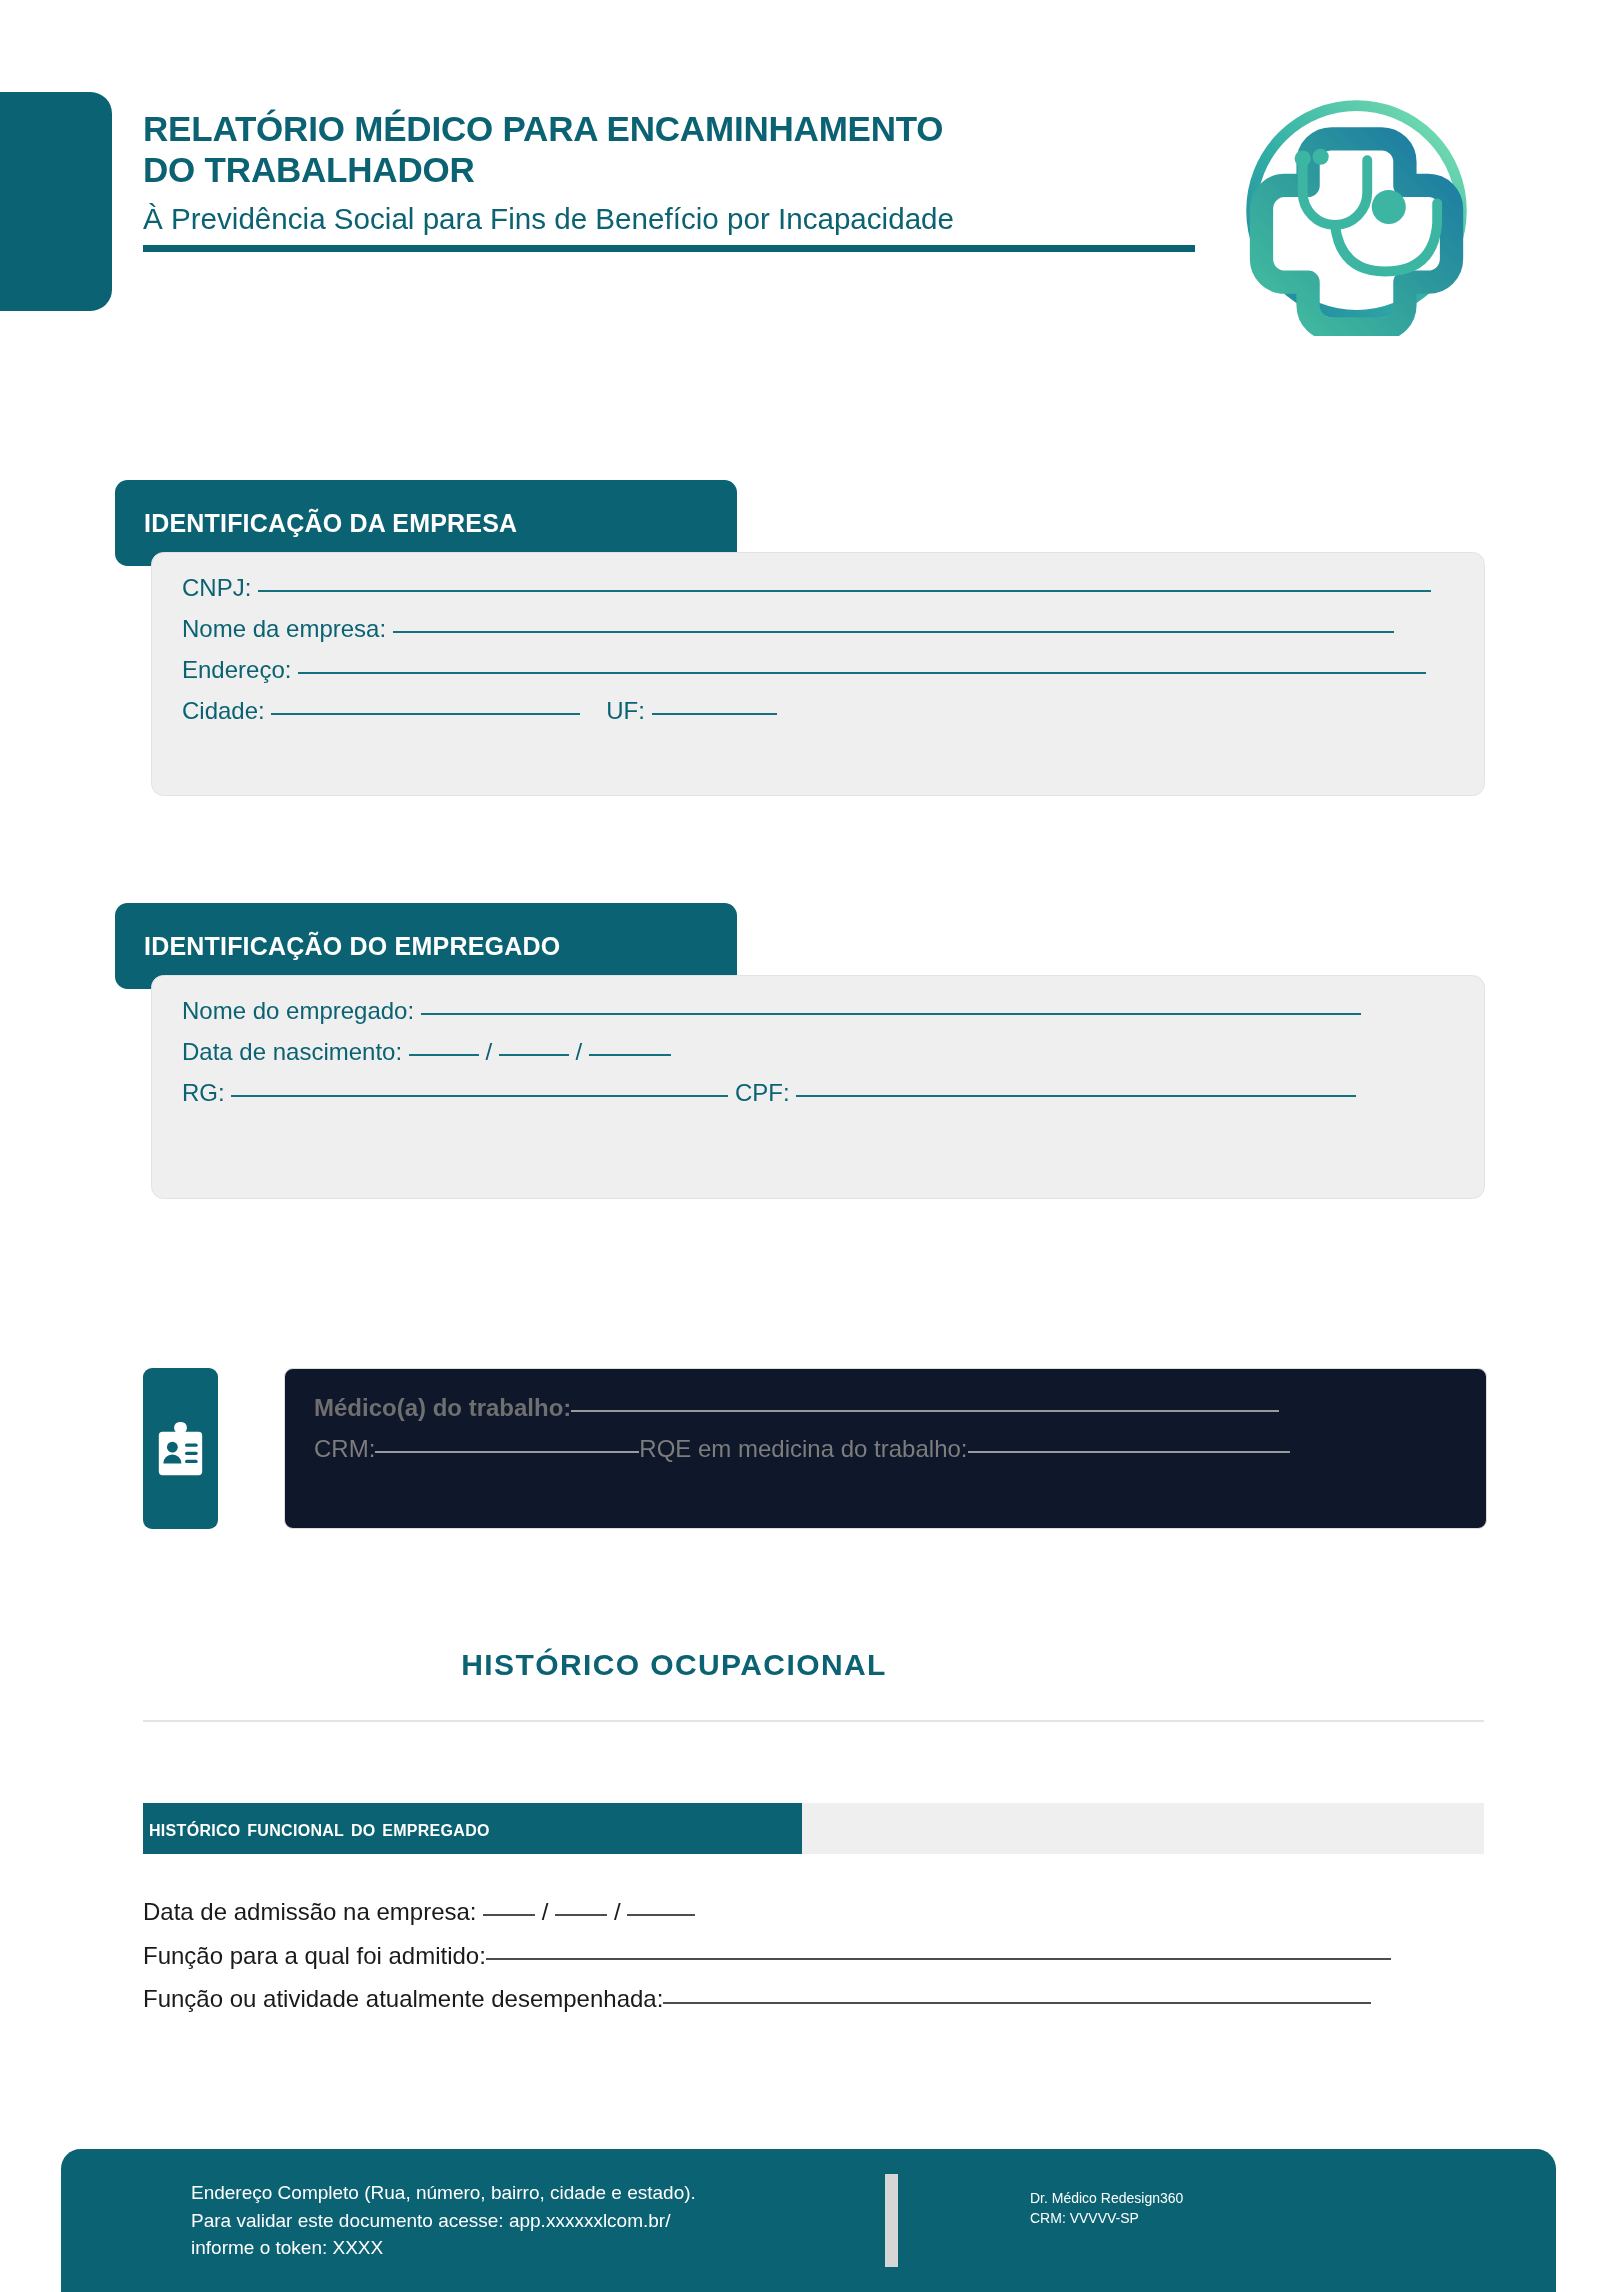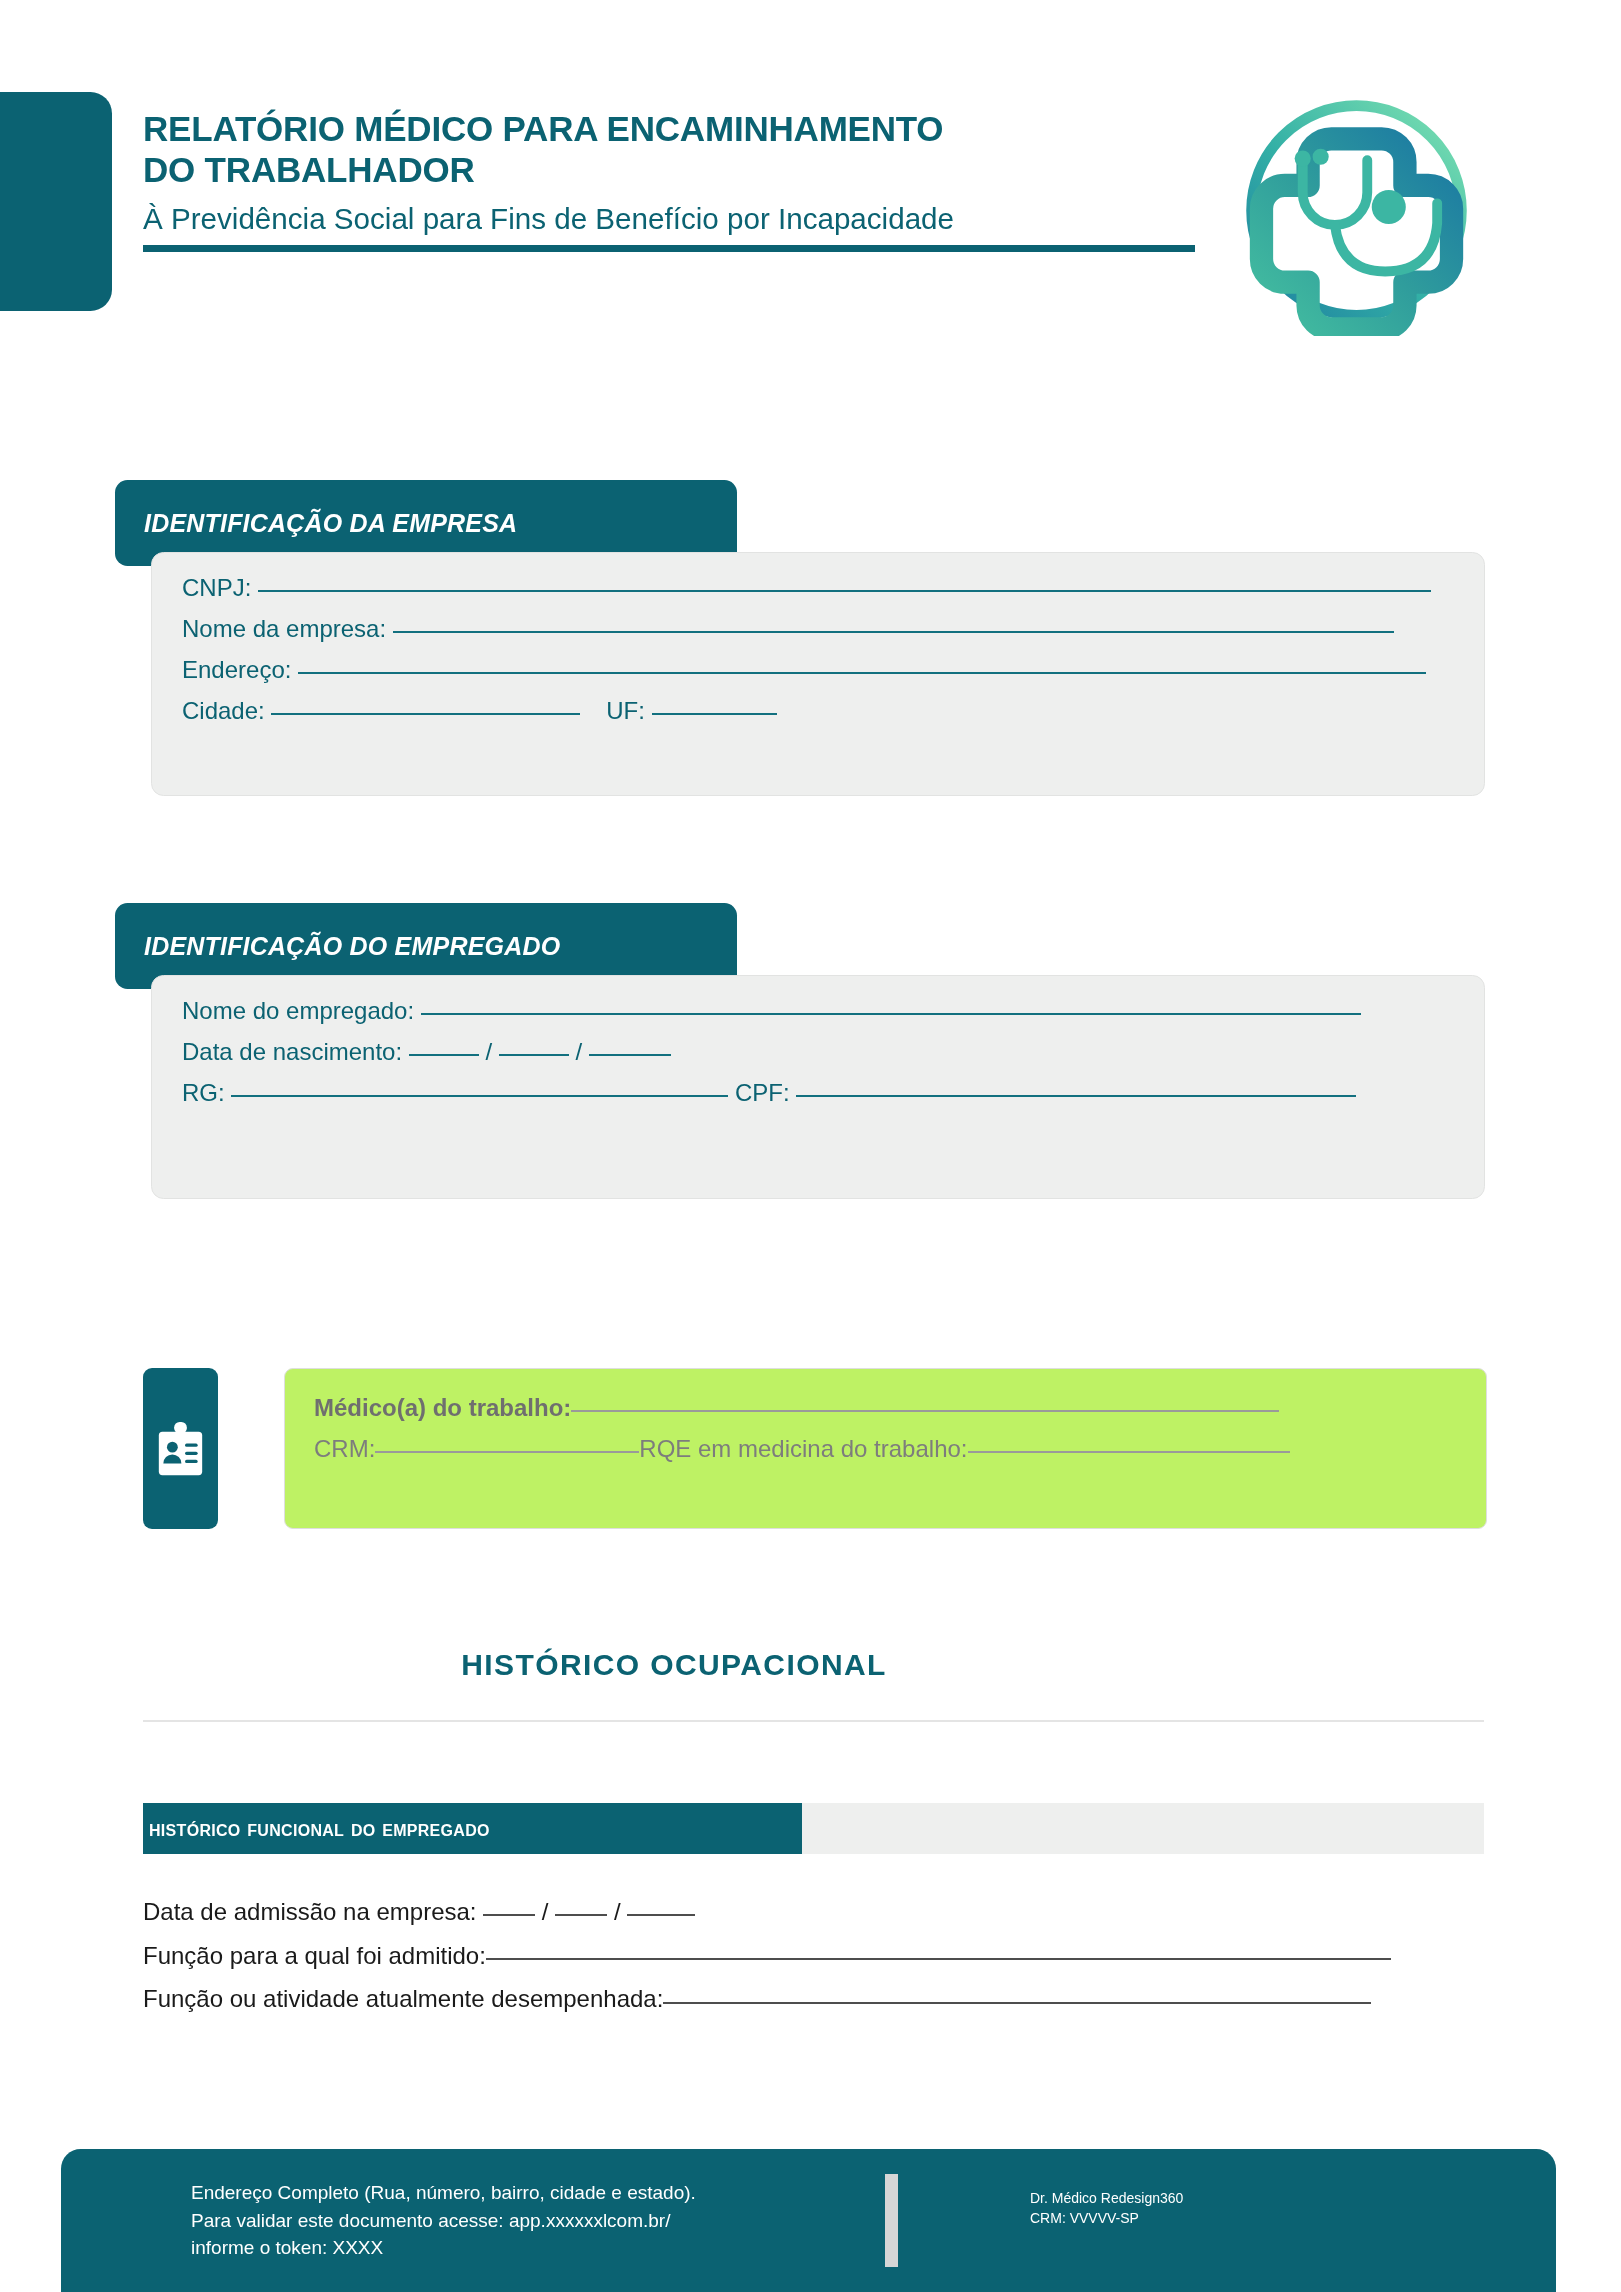--- a/index.html
+++ b/index.html
@@ -79,21 +79,20 @@
     border-radius: 12.5px;
     color: #ffffff;
     font-size: 25px;
     font-weight: bold;
     letter-spacing: 0.2px;
     display: flex;
     align-items: center;
     padding-left: 29px;
     box-sizing: border-box;
     z-index: 1;
-    font-style: italic;
   }
   .section-panel {
     position: absolute;
     background: #eeefee;
     border: 0.9px solid #e2e3e2;
     border-radius: 12.5px;
     box-sizing: border-box;
     z-index: 2;
     padding: 23px 27px 0 30px;
   }
@@ -134,21 +133,21 @@
   #doctor-card {
     position: absolute;
     left: 141px;
     top: 0;
     width: 1203px;
     height: 161px;
     border: 0.9px solid #dedede;
     border-radius: 9px;
     box-sizing: border-box;
     padding: 27px 0 12px 29px;
-    background: #bef264;
+    background: #0f172a;
   }
   .doctor-row {
     font-size: 24px;
     color: #7d7d7d;
     line-height: 1.0;
     white-space: nowrap;
     margin-bottom: 17px;
   }
   .doctor-row.bold { font-weight: bold; color: #6f6f6f; }
   .rule-gray {

